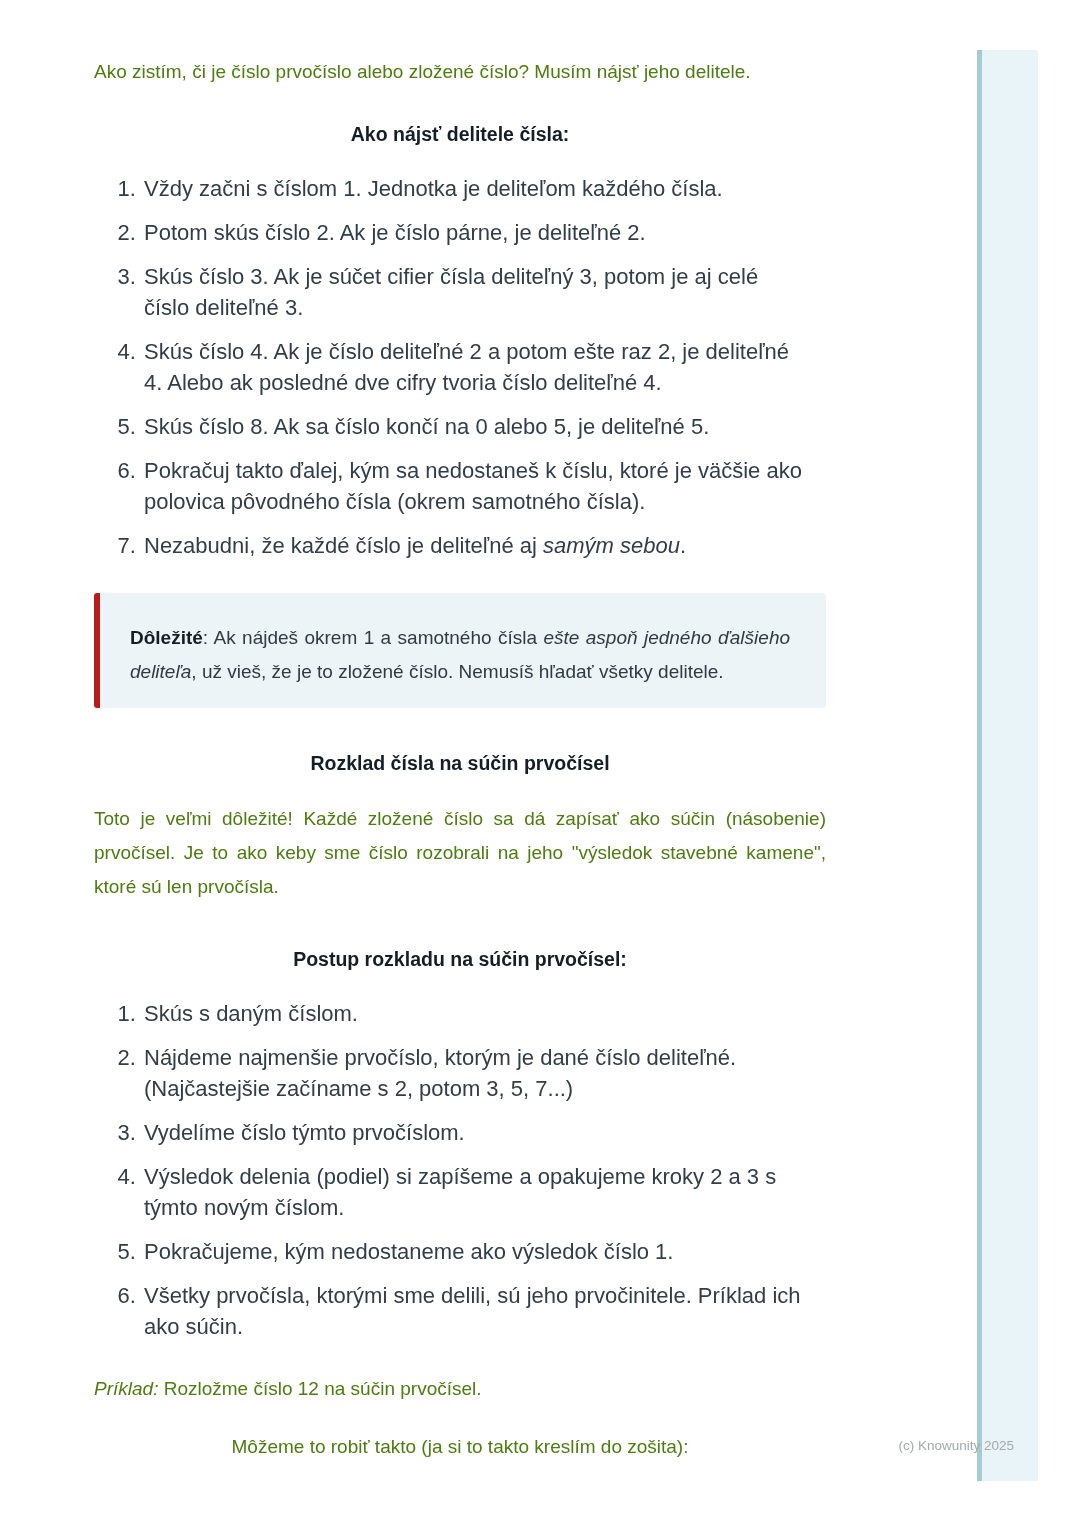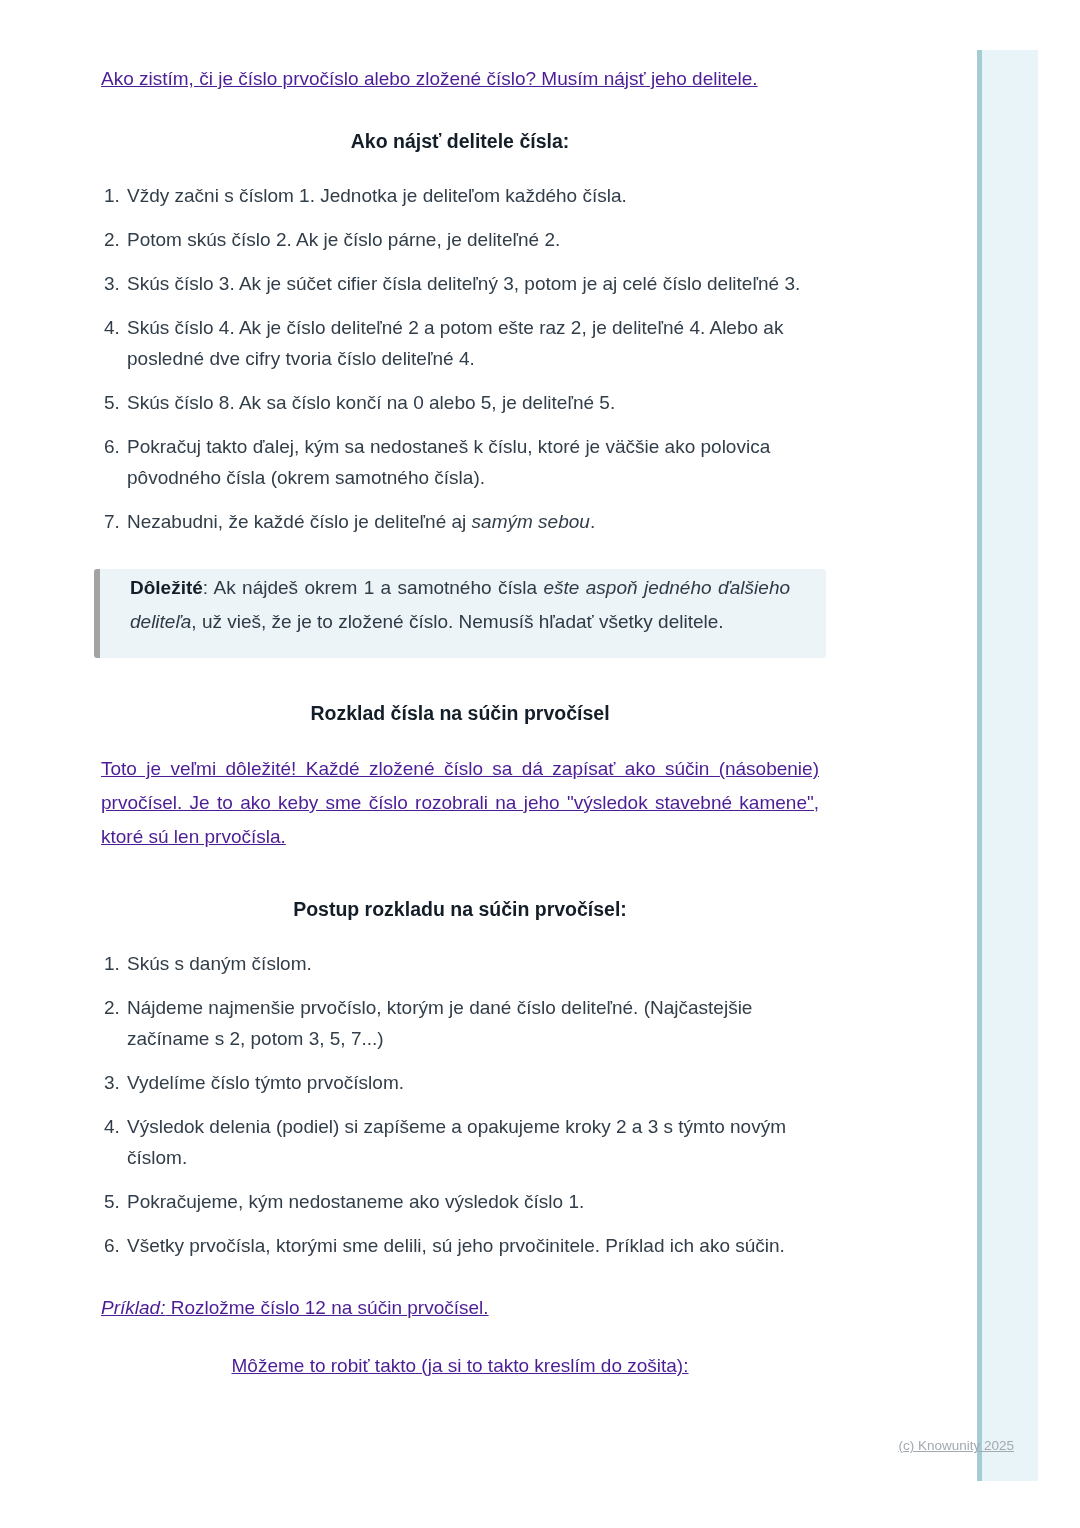--- a/index.html
+++ b/index.html
@@ -12,51 +12,50 @@
     color: #313d49;
     overflow: hidden;
   }
   .content {
     position: absolute;
     left: 94px;
     top: 56px;
     width: 732px;
   }
   p.body {
-    margin: 7px;
+    margin: 0;
     font-size: 19px;
     line-height: 31px;
-    color: #4c1d95;
-    text-decoration: underline;
+    color: #4d7c0f;
   }
   h3.heading {
     margin: 32px 0 24px 0;
     font-size: 19.5px;
     line-height: 30px;
     font-weight: 700;
     color: #141e28;
     text-align: center;
   }
   ol.steps {
-    margin: 1px;
+    margin: 18px;
     padding: 0 0 0 30px;
-    font-size: 19px;
+    font-size: 22px;
     line-height: 31px;
   }
   ol.steps li {
     margin: 0 0 13px 0;
     padding-left: 2px;
   }
   ol.steps li:last-child { margin-bottom: 0; }
   .callout {
     margin-top: 32px;
     background: #edf4f7;
-    border-left: 6px solid #a3a3a3;
+    border-left: 6px solid #b91c1c;
     border-radius: 3px;
-    padding: 2px 36px 19px 30px;
+    padding: 28px 36px 19px 30px;
   }
   .callout p {
     margin: 0;
     font-size: 19px;
     line-height: 34px;
     text-align: justify;
     color: #2e3a46;
   }
   .callout strong { color: #141e28; }
   .justify {
@@ -78,21 +77,20 @@
     border-left: 5px solid #a5cbd5;
   }
   .watermark {
     position: absolute;
     top: 1437px;
     right: 66px;
     font-size: 13.5px;
     line-height: 18px;
     color: #a3a9b0;
     z-index: 2;
-    text-decoration: underline;
   }
 </style>
 </head>
 <body>
 
 <div class="accent-strip"></div>
 
 <div class="content">
 
   <p class="body">Ako zistím, či je číslo prvočíslo alebo zložené číslo? Musím nájsť jeho delitele.</p>

